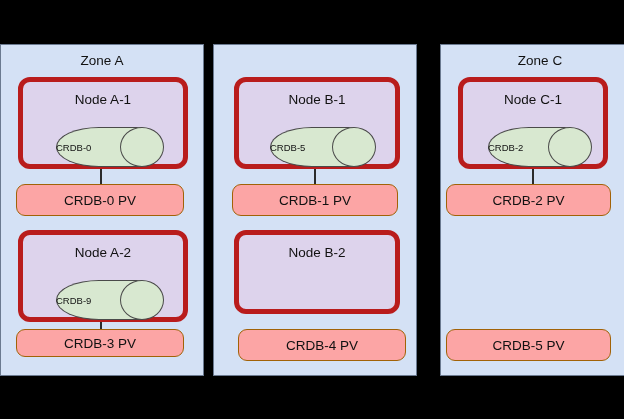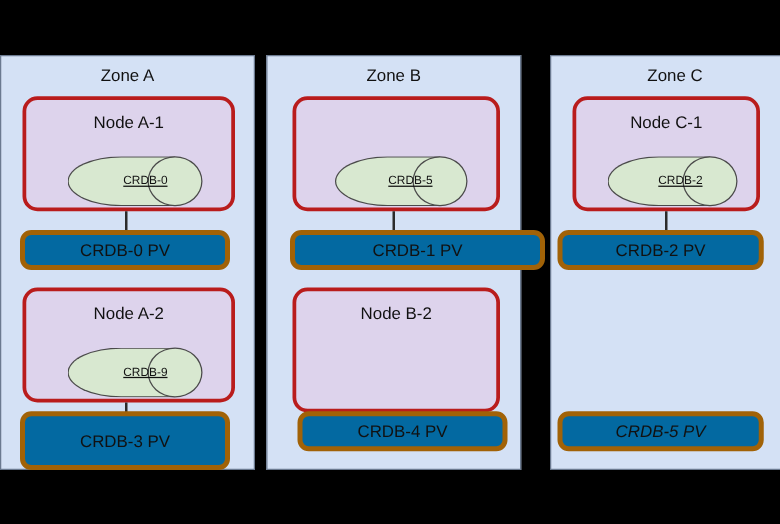--- a/index.html
+++ b/index.html
@@ -42,21 +42,21 @@
     right: 0;
     text-align: center;
     font-size: 13.5px;
     color: #111111;
     white-space: nowrap;
   }
 
   .node {
     position: absolute;
     background: #ddd3ec;
-    border: 3px solid #b91c1c;
+    border: 5px solid #b91c1c;
     border-radius: 12px;
     box-sizing: border-box;
   }
   .node-title {
     position: absolute;
     top: 10px;
     left: 0;
     right: 0;
     text-align: center;
     font-size: 13.5px;
@@ -89,40 +89,39 @@
     bottom: 0;
     width: 44px;
     background: #d8e8d0;
     border: 1px solid #4a4a4a;
     border-radius: 50%;
     box-sizing: border-box;
   }
   .cyl-label {
     position: absolute;
     left: 0;
-    right: 28px;
+    right: 40px;
     top: 50%;
     transform: translateY(-50%);
-    text-align: right;
+    text-align: left;
     font-size: 9.5px;
     color: #111111;
     white-space: nowrap;
-    text-decoration: underline;
   }
 
   .connector {
     position: absolute;
     width: 2px;
     background: #2b2b2b;
   }
 
   .pv {
     position: absolute;
-    background: #0369a1;
-    border: 4px solid #a16207;
+    background: #fca5a5;
+    border: 1px solid #a16207;
     border-radius: 9px;
     box-sizing: border-box;
   }
   .pv-label {
     position: absolute;
     left: 0;
     right: 0;
     top: 50%;
     transform: translateY(-50%);
     text-align: center;
@@ -154,41 +153,41 @@
 
     <div class="node" style="left:17px; top:185px; width:170px; height:92px;">
       <div class="node-title">Node A-2</div>
       <div class="cyl" style="left:33px; top:45px; width:108px; height:40px;">
         <div class="cyl-body"></div>
         <div class="cyl-cap"></div>
         <div class="cyl-label">CRDB-9</div>
       </div>
     </div>
     <div class="connector" style="left:99px; top:277px; height:16px;"></div>
-    <div class="pv" style="left:15px; top:284px; width:168px; height:47px;">
+    <div class="pv" style="left:15px; top:284px; width:168px; height:28px;">
       <div class="pv-label">CRDB-3 PV</div>
     </div>
   </div>
 
   <div class="zone zone-b">
-    <div class="zone-title">Zone B</div>
 
     <div class="node" style="left:20px; top:32px; width:166px; height:92px;">
+      <div class="node-title">Node B-1</div>
       <div class="cyl" style="left:31px; top:45px; width:106px; height:40px;">
         <div class="cyl-body"></div>
         <div class="cyl-cap"></div>
         <div class="cyl-label">CRDB-5</div>
       </div>
     </div>
     <div class="connector" style="left:100px; top:124px; height:17px;"></div>
-    <div class="pv" style="left:18px; top:139px; width:204px; height:32px;">
+    <div class="pv" style="left:18px; top:139px; width:166px; height:32px;">
       <div class="pv-label">CRDB-1 PV</div>
     </div>
 
-    <div class="node" style="left:20px; top:185px; width:166px; height:100px;">
+    <div class="node" style="left:20px; top:185px; width:166px; height:84px;">
       <div class="node-title">Node B-2</div>
     </div>
     <div class="pv" style="left:24px; top:284px; width:168px; height:32px;">
       <div class="pv-label">CRDB-4 PV</div>
     </div>
   </div>
 
   <div class="zone zone-c">
     <div class="zone-title">Zone C</div>
 
@@ -198,18 +197,18 @@
         <div class="cyl-body"></div>
         <div class="cyl-cap"></div>
         <div class="cyl-label">CRDB-2</div>
       </div>
     </div>
     <div class="connector" style="left:91px; top:124px; height:17px;"></div>
     <div class="pv" style="left:5px; top:139px; width:165px; height:32px;">
       <div class="pv-label">CRDB-2 PV</div>
     </div>
 
-    <div class="pv" style="left:5px; top:284px; width:165px; height:32px;font-style:italic;">
+    <div class="pv" style="left:5px; top:284px; width:165px; height:32px;">
       <div class="pv-label">CRDB-5 PV</div>
     </div>
   </div>
 
 </div>
 
 </body></html>

